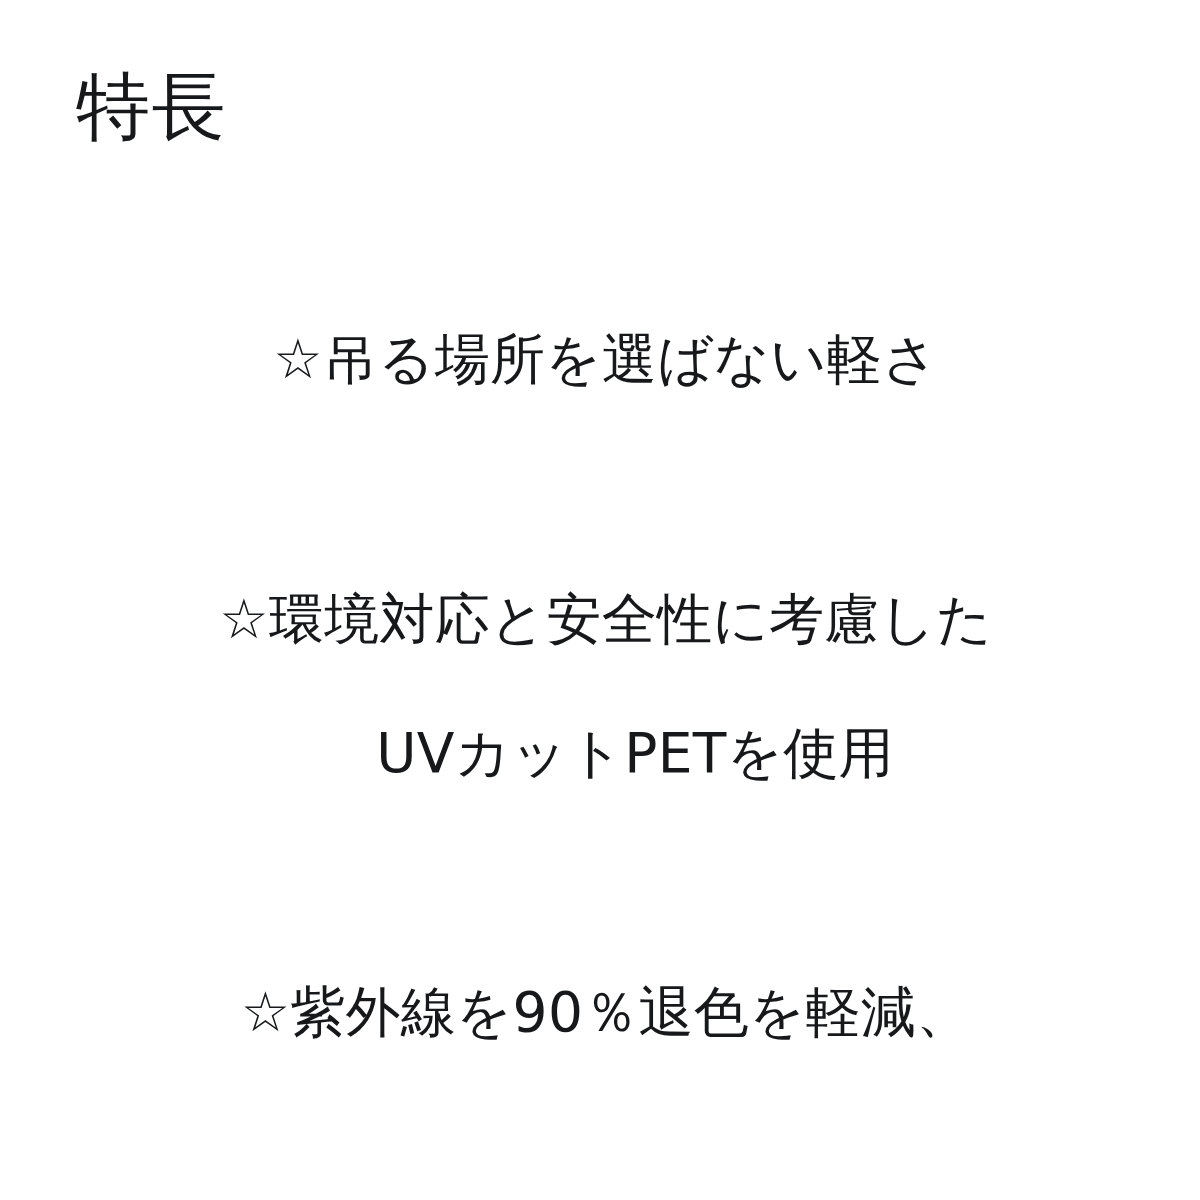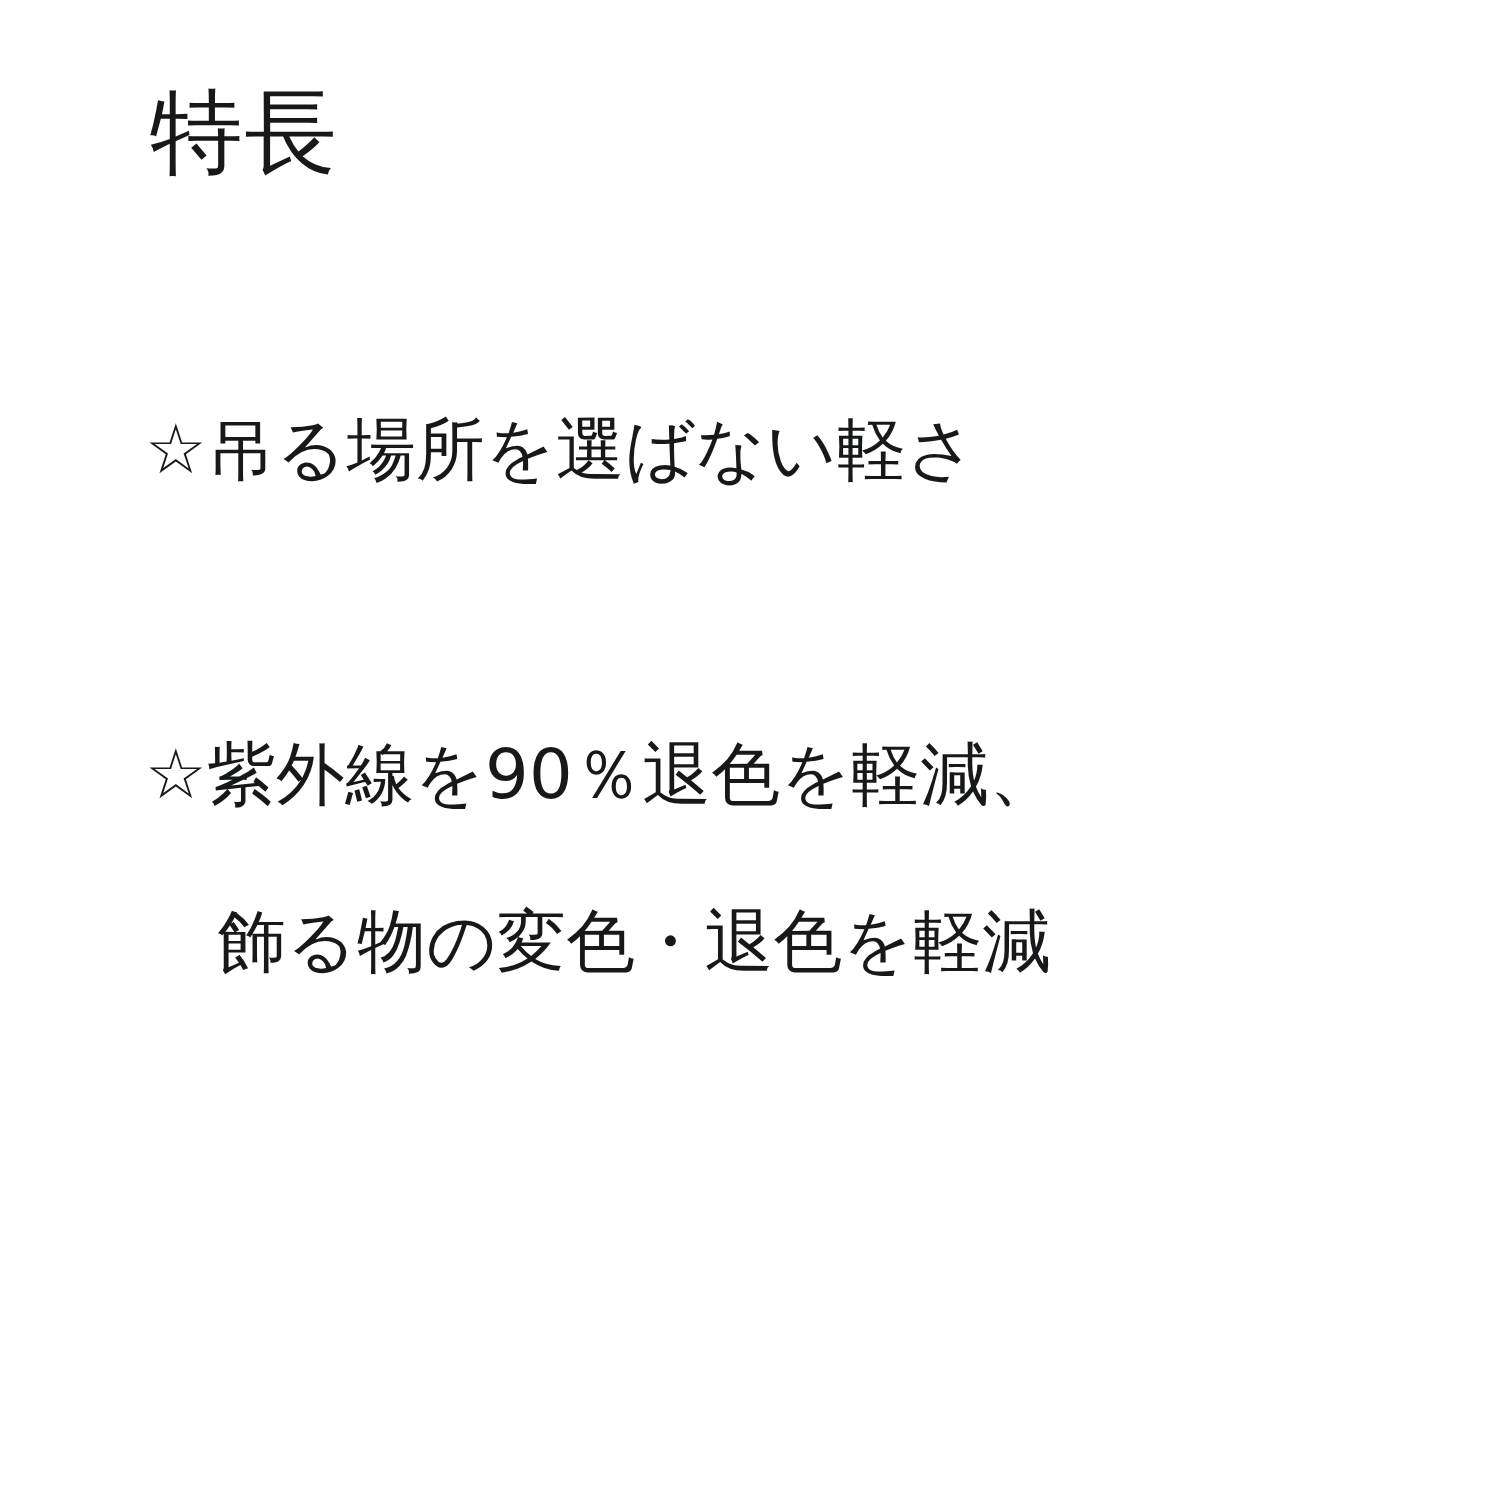--- a/index.html
+++ b/index.html
@@ -12,21 +12,21 @@
     height: 1200px;
     font-family: "DejaVu Sans", "Liberation Sans", sans-serif;
     color: #16181a;
     overflow: hidden;
   }
   .page {
     position: relative;
     width: 1200px;
     height: 892px;
     box-sizing: border-box;
-    padding: 48px 60px 0 116px;
+    padding: 48px 60px 0 72px;
   }
   .heading {
     font-size: 74px;
     line-height: 1.1;
     font-weight: 400;
     letter-spacing: 0.02em;
     margin: 0 0 0 4px;
     padding-top: 18px;
     color: #16181a;
   }
@@ -37,20 +37,21 @@
     margin-top: 112px;
   }
   .feature-item {
     display: block;
     font-size: 55px;
     line-height: 1.22;
     letter-spacing: 0.005em;
     margin-bottom: 58px;
     white-space: pre-line;
     text-indent: 0;
+    text-align: center;
   }
   .feature-item:last-child {
     margin-bottom: 0;
   }
   .feature-item .line {
     display: block;
   }
   .feature-item .line.cont {
     padding-left: 58px;
   }
@@ -61,20 +62,23 @@
 <div class="page">
 
   <h1 class="heading">特長</h1>
 
   <ul class="feature-list">
 
     <li class="feature-item">
       <span class="line"><span>☆</span><span>吊る場所を選ばない軽さ</span></span>
     </li>
 
+    <li class="feature-item">
+      <span class="line"><span>☆</span><span>環境対応と安全性に考慮した</span></span>
+      <span class="line cont">UVカットPETを使用</span>
+    </li>
 
     <li class="feature-item">
       <span class="line"><span>☆</span><span>紫外線を90％退色を軽減、</span></span>
-      <span class="line cont">飾る物の変色・退色を軽減</span>
     </li>
 
   </ul>
 </div>
 
 </body></html>

